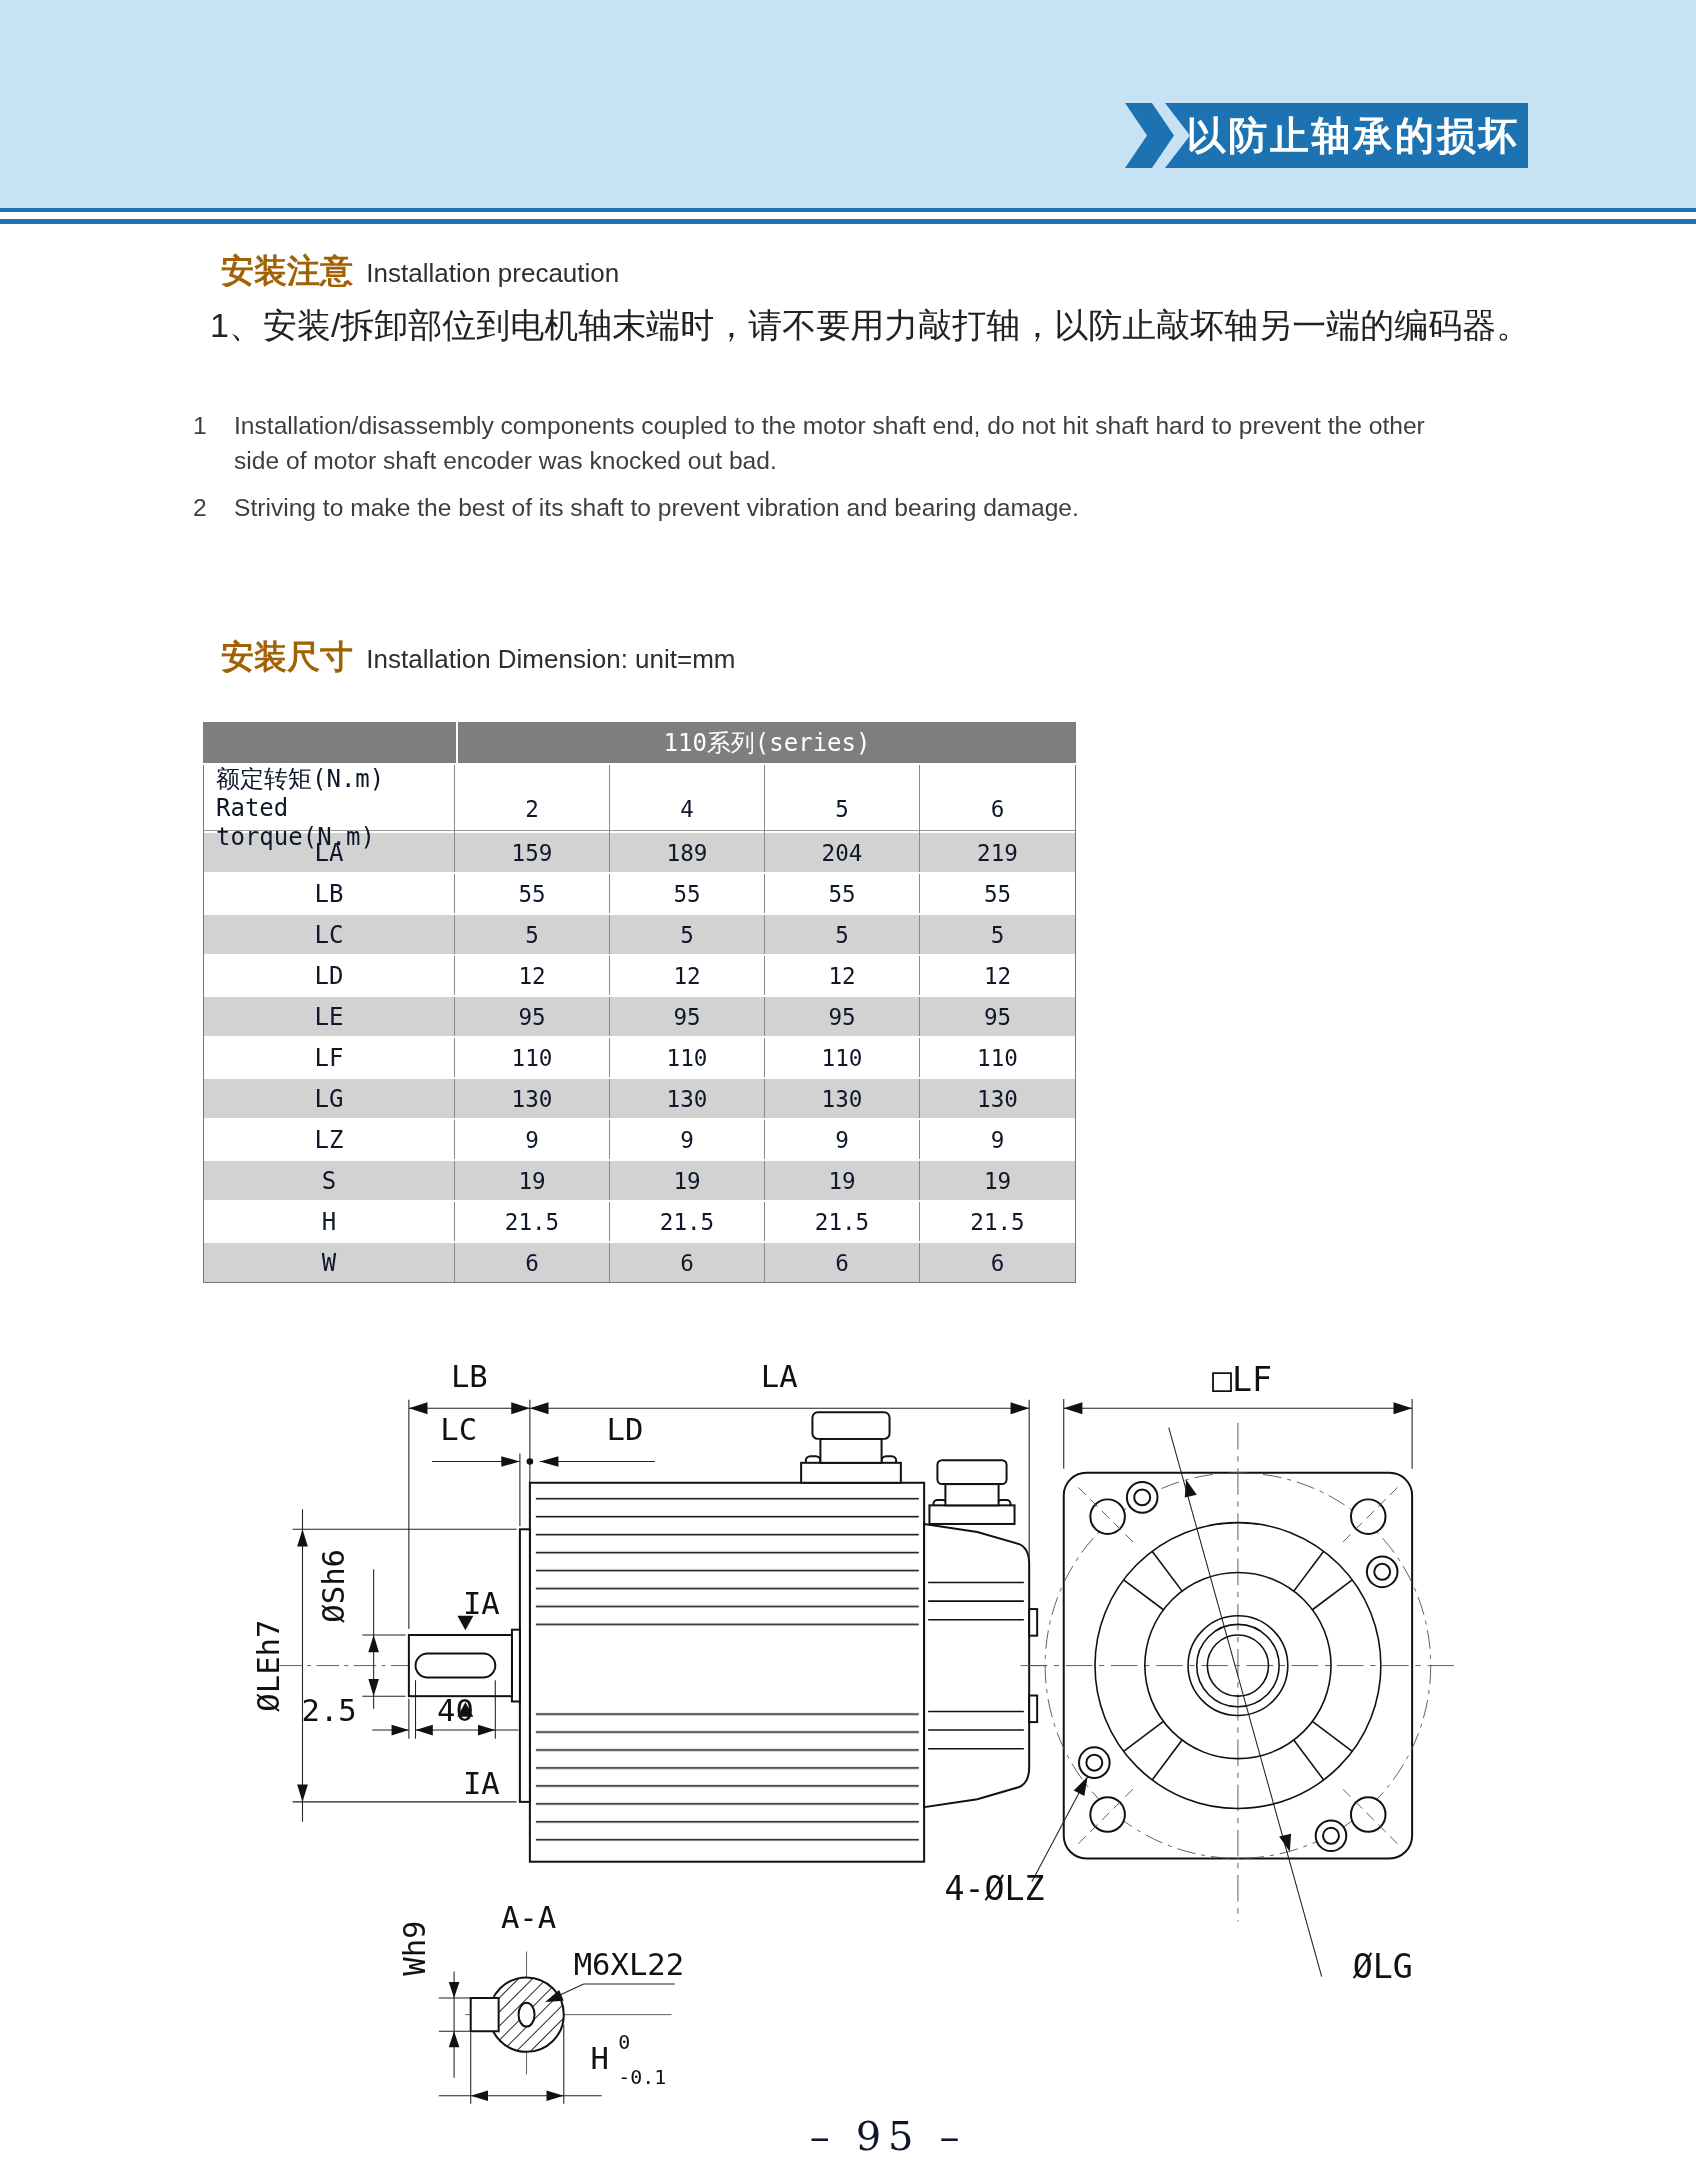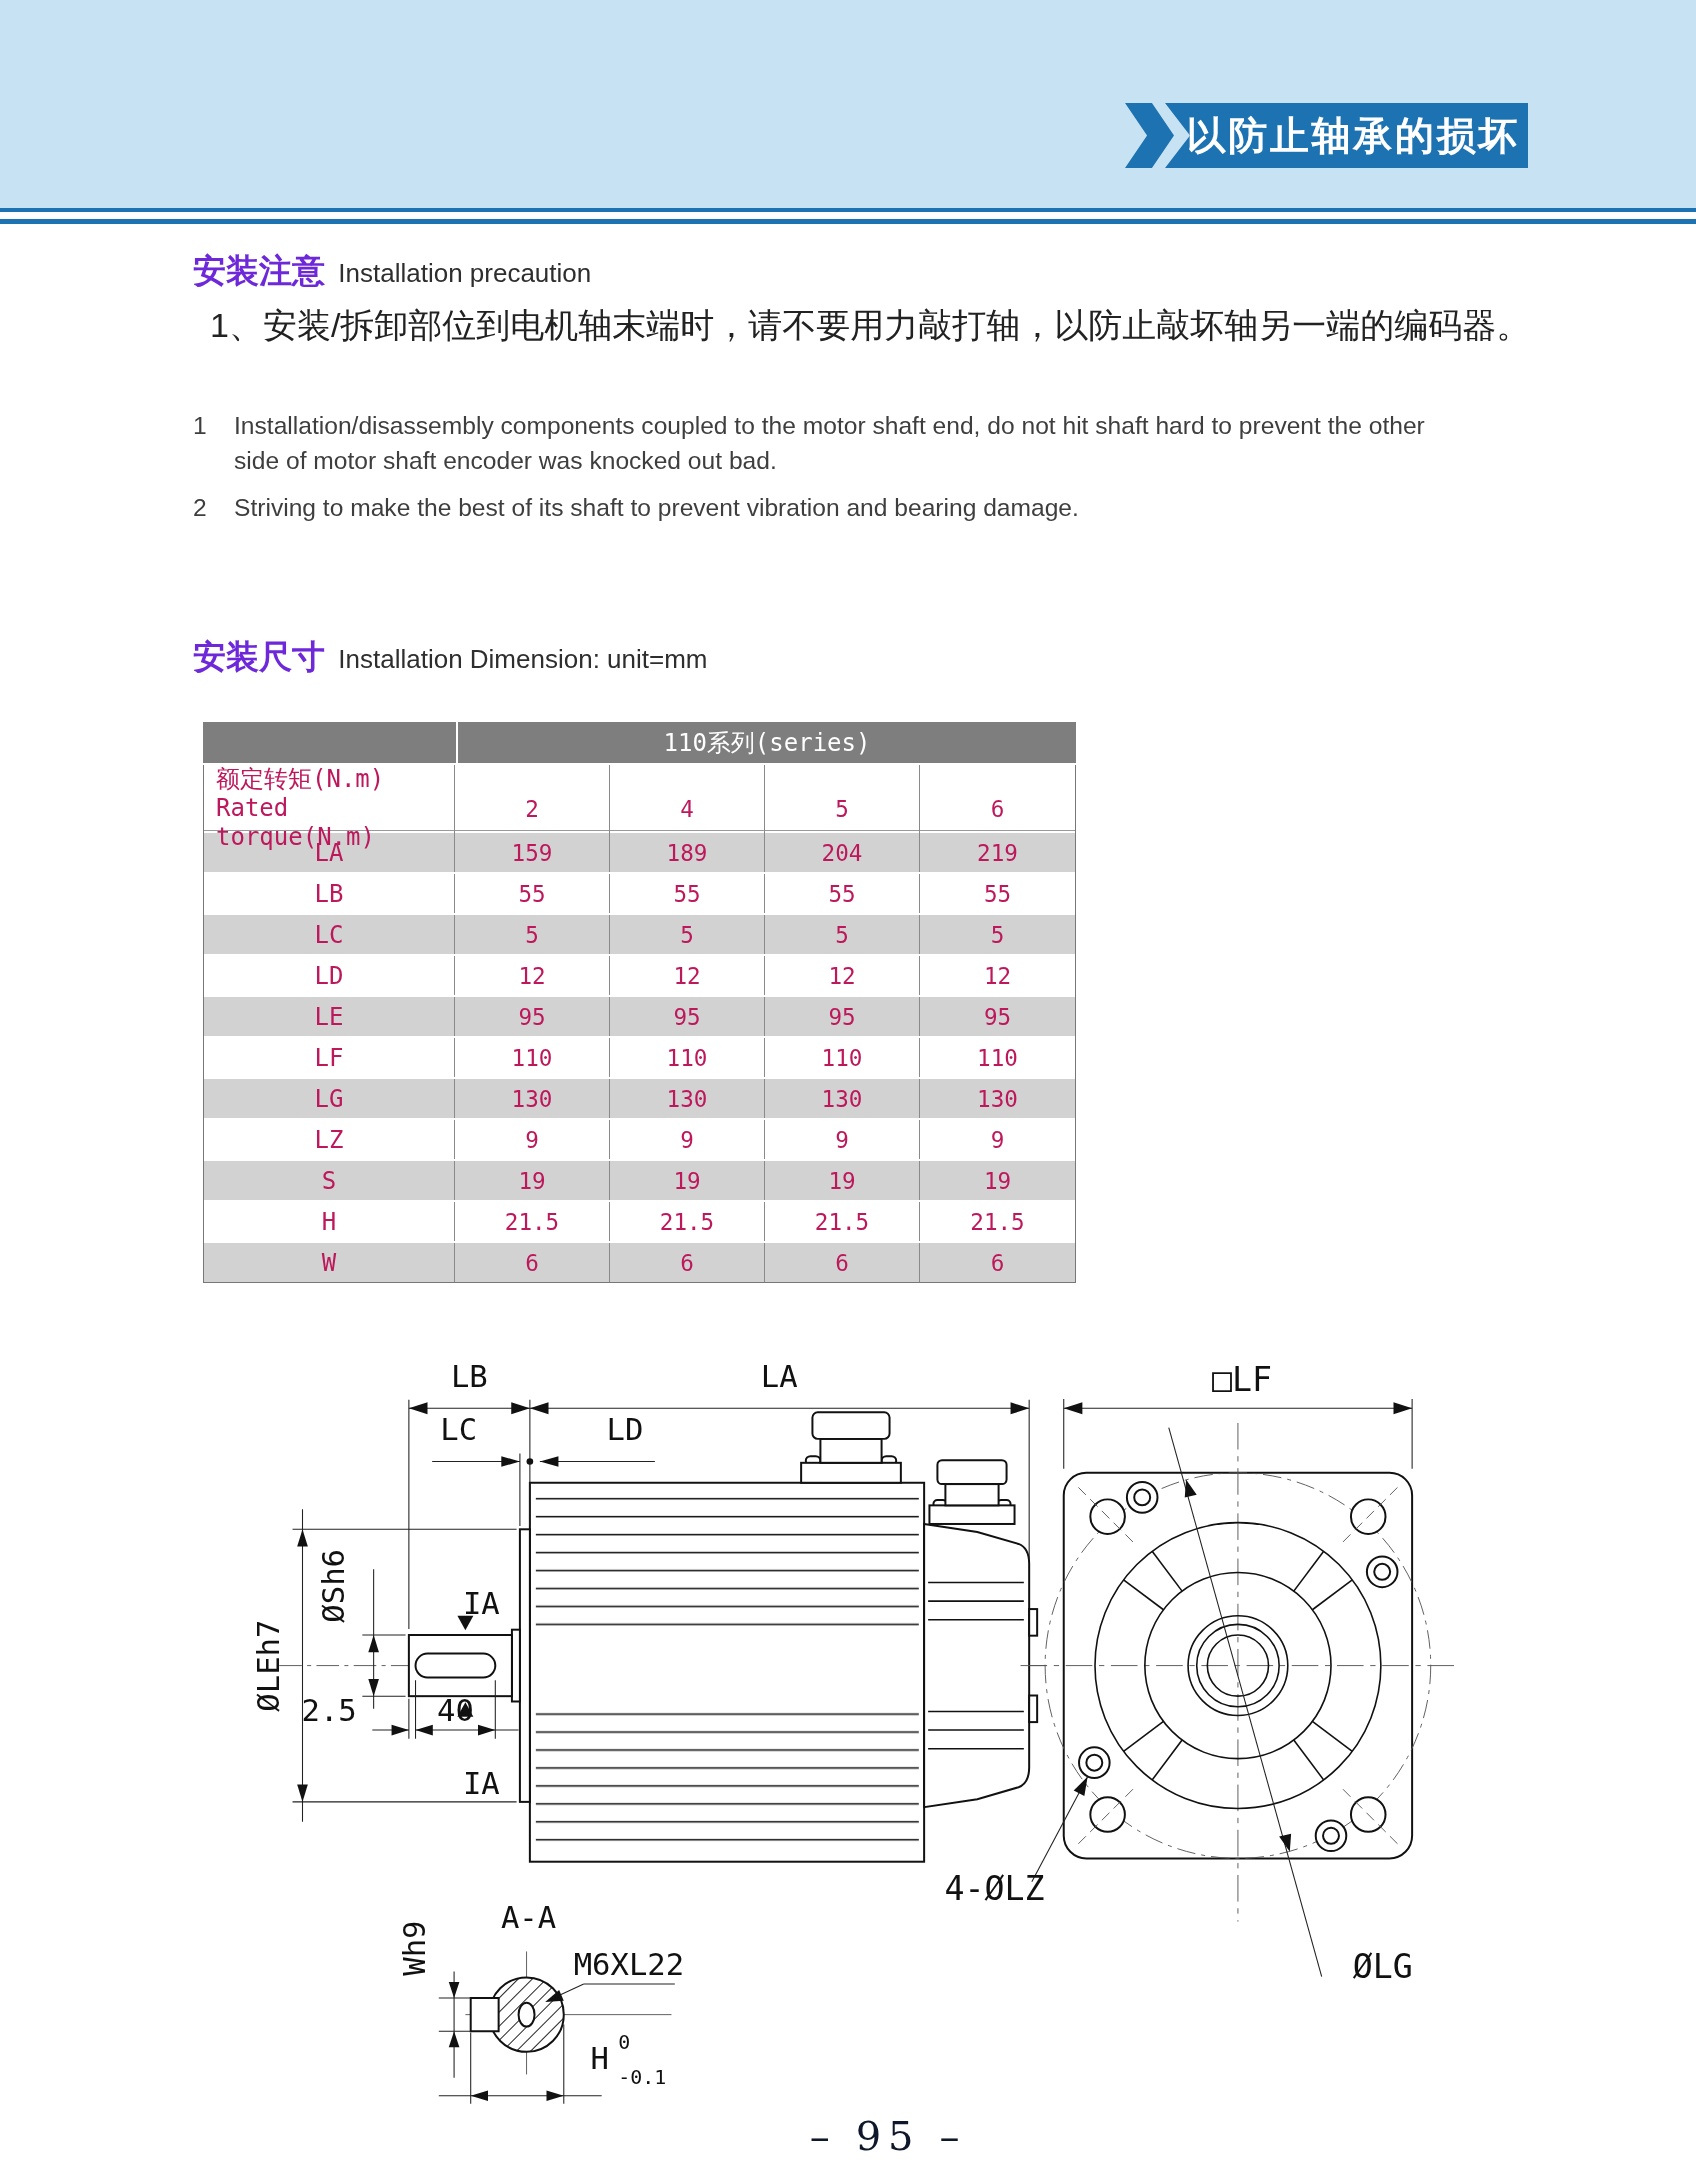--- a/index.html
+++ b/index.html
@@ -9,38 +9,38 @@
   .top-band{left:0;top:0;width:1696px;height:208px;}
   .banner{height:65px;top:103px;display:flex;align-items:center;justify-content:center;
           color:#fff;font-weight:bold;font-size:39px;letter-spacing:2.7px;}
   .banner-1{left:808px;width:323px;clip-path:polygon(0 0,calc(100% - 25px) 0,100% 50%,calc(100% - 25px) 100%,0 100%);}
   .chevron-stripe{left:1125px;top:103px;width:49px;height:65px;
           clip-path:polygon(0 0,55% 0,100% 50%,55% 100%,0 100%,45% 50%);}
   .banner-2{left:1165px;width:350px;clip-path:polygon(0 0,100% 0,100% 100%,0 100%,25px 50%);padding-left:13.3px;}
   .rule{left:0;width:1696px;}
   
   .sec-title{display:flex;align-items:baseline;gap:13.3px;white-space:nowrap;}
-  .sec-title .zh{font-size:33px;font-weight:bold;color:#6d28d9;}
+  .sec-title .zh{font-size:33px;font-weight:bold;color:#a16207;margin-left:28px;}
   .sec-title .en{font-size:26px;color:#2e2e2e;}
   .zh-notes{left:210px;top:301px;font-size:34px;line-height:49px;color:#222;white-space:nowrap;}
   .en-notes{left:193px;top:408px;width:1283px;font-size:24.6px;line-height:35px;color:#3e3e3e;}
   .en-item{display:flex;margin-bottom:12px;}
   .en-item .num{width:41px;flex:none;}
   
   .dim-table{left:203px;top:722px;width:873px;font-family:"DejaVu Sans Mono",monospace;}
   .t-band{display:grid;grid-template-columns:253px 1fr;gap:2px;height:41px;}
   .t-band > div{background:#7e7e7e;text-align:center;}
   .t-series{color:#fff;font-size:24px;display:flex;align-items:center;justify-content:center;}
   .t-body{border-left:1.3px solid #777;border-right:1.3px solid #777;border-bottom:1.3px solid #777;}
   .t-row{display:grid;grid-template-columns:251px 1fr 1fr 1fr 1fr;margin-top:2px;height:39px;}
   .t-row.torque{height:65px;background:#fff;border-bottom:0.7px solid #999;}
   .t-row.g{background:#d2d2d2;}
   .t-row.w{background:#fff;}
   .t-row > div{border-right:1.3px solid #8a8a8a;display:flex;align-items:center;justify-content:center;
-               font-size:22.6px;color:#be185d;}
+               font-size:22.6px;color:#0f172a;}
   .t-row > div:last-child{border-right:none;}
   .t-row > div.lab{font-size:24px;}
   .torque-lab{flex-direction:column;align-items:flex-start !important;justify-content:center;
               padding-left:12px;font-size:22px;line-height:29px;}
   .torque-val{font-size:26.6px;}
   
   svg .ol{fill:#fff;stroke:#111;stroke-width:3;}
   svg .ol2{fill:none;stroke:#111;stroke-width:2.4;}
   svg .dim{stroke:#222;stroke-width:1.6;fill:none;}
   svg .cl{stroke:#555;stroke-width:1.4;fill:none;}

